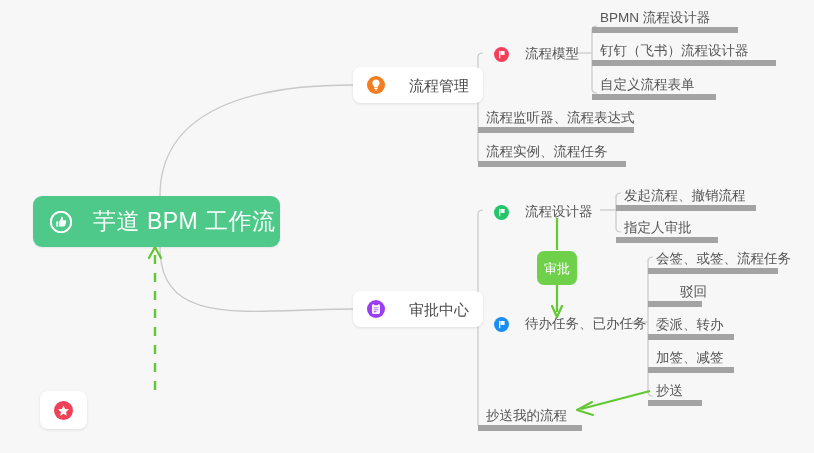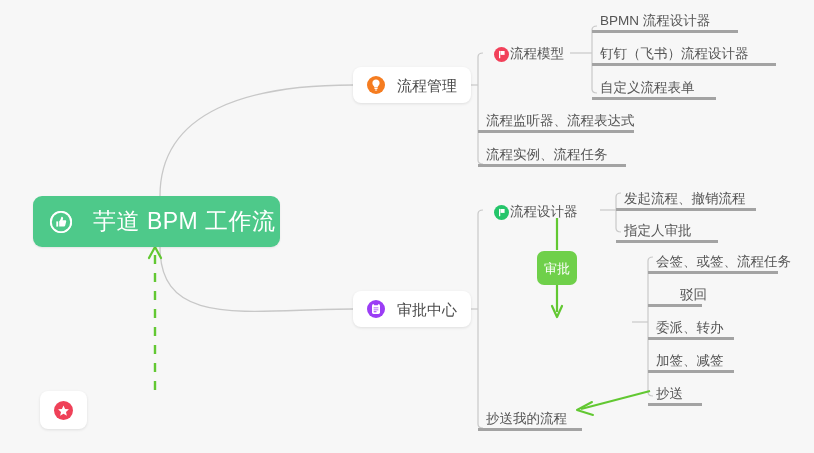--- a/index.html
+++ b/index.html
@@ -23,36 +23,36 @@
     padding:0 17px;gap:21px;
     box-shadow:0 1px 2px rgba(0,0,0,.08);
   }
   .root-label{
     color:#ffffff;font-size:23px;letter-spacing:.5px;white-space:nowrap;line-height:1;
   }
 
   .card-node{
     background:#ffffff;border-radius:8px;
     box-shadow:0 1px 3px rgba(0,0,0,.10);
-    padding:0 14px;gap:12px;height:36px;
+    padding:0 14px;gap:24px;height:36px;
   }
   .card-label{color:#4a4a4a;font-size:15px;white-space:nowrap;line-height:1;}
 
   
   .leaf{
     position:absolute;display:flex;align-items:flex-end;
     box-sizing:border-box;
-    border-bottom:3px solid #a3a3a3;
+    border-bottom:6px solid #a3a3a3;
     padding:0 8px 3px 8px;
     height:26px;
   }
   .leaf span.t{color:#555;font-size:13.5px;white-space:nowrap;line-height:1;}
 
   
-  .leaf.ico{padding-left:4px;gap:1px;align-items:center;padding-bottom:0;height:26px;}
+  .leaf.ico{padding-left:4px;gap:16px;align-items:center;padding-bottom:0;height:26px;}
   .leaf.ico span.t{font-size:13.5px;}
 
   
   .badge{
     position:absolute;background:#6fd04a;border-radius:7px;
     display:flex;align-items:center;justify-content:center;
     color:#fff;font-size:13px;line-height:1;
   }
 
   
@@ -188,20 +188,29 @@
     <span class="t">发起流程、撤销流程</span>
   </div>
   <div class="leaf" style="left:616px;top:217px;width:102px;">
     <span class="t">指定人审批</span>
   </div>
 
   <div class="badge" style="left:537px;top:251px;width:40px;height:34px;">
     <span>审批</span>
   </div>
 
+  <div class="leaf ico" style="left:490px;top:311px;width:142px;border-bottom:none;">
+    <span class="cicon" style="width:15px;height:15px;background:#1b8ef2;">
+      <svg width="15" height="15" viewBox="0 0 15 15">
+        <rect x="5.0" y="3.7" width="1.25" height="7.6" rx="0.6" fill="#ffffff"></rect>
+        <path d="M6.5 4.0 L10.6 4.0 L10.6 7.9 L6.5 7.9 Z" fill="#ffffff"></path>
+      </svg>
+    </span>
+    <span class="t">待办任务、已办任务</span>
+  </div>
 
   <div class="leaf" style="left:648px;top:248px;width:130px;">
     <span class="t">会签、或签、流程任务</span>
   </div>
   <div class="leaf" style="left:648px;top:281px;width:54px;padding-left:32px;">
     <span class="t">驳回</span>
   </div>
   <div class="leaf" style="left:648px;top:314px;width:86px;">
     <span class="t">委派、转办</span>
   </div>

